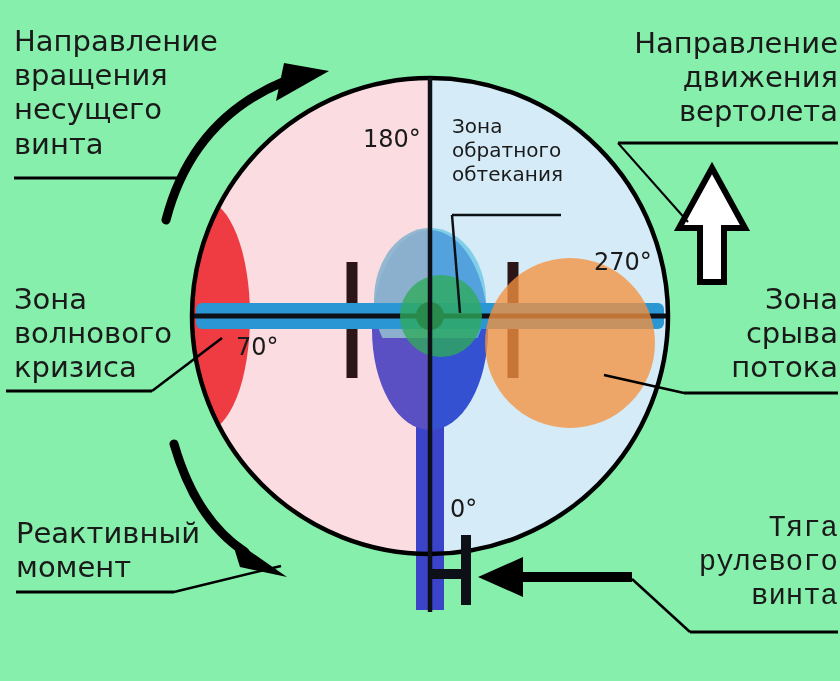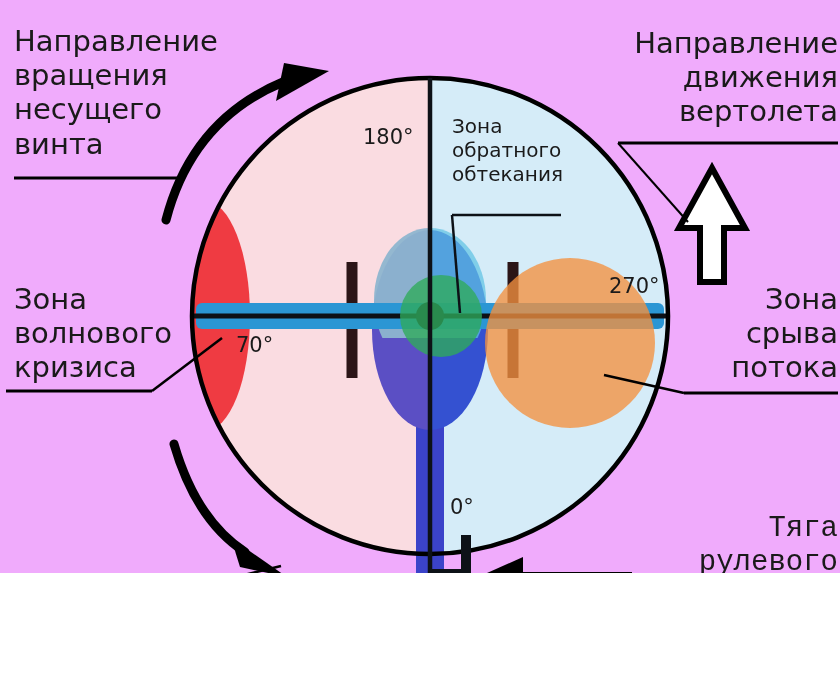--- a/index.html
+++ b/index.html
@@ -3,22 +3,22 @@
 <meta charset="utf-8">
 <style>
   html, body {
     margin: 0;
     padding: 0;
     background: #ffffff;
   }
   #stage {
     position: relative;
     width: 840px;
-    height: 573px;
-    background: #f0abfc;
+    height: 681px;
+    background: #86efac;
     overflow: hidden;
     font-family: "DejaVu Sans", "Liberation Sans", sans-serif;
   }
   #diagram-svg {
     position: absolute;
     left: 0;
     top: 0;
     width: 840px;
     height: 681px;
   }
@@ -33,21 +33,21 @@
     font-size: 29px;
   }
   .callout.right {
     text-align: right;
   }
   .callout-small {
     font-size: 20px;
     line-height: 1.2;
   }
   .deg {
-    font-size: 21px;
+    font-size: 24px;
     color: #1a1a1a;
   }
 </style>
 </head>
 <body>
 
 <div id="stage">
 
   <svg id="diagram-svg" viewBox="0 0 840 681">
     <defs>
@@ -193,26 +193,28 @@
 кризиса</div>
 
   <div class="lbl callout right" style="right:2px; top:282px; width:320px;">Зона
 срыва
 потока</div>
 
   <div class="lbl callout-small" style="left:452px; top:114px;">Зона
 обратного
 обтекания</div>
 
+  <div class="lbl callout" style="left:16px; top:516px;">Реактивный
+момент</div>
 
   <div class="lbl callout right" style="right:2px; top:512px; width:300px;font-family:Liberation Mono, monospace;">Тяга
 рулевого
 винта</div>
 
   <div class="lbl deg" style="left:363px; top:125px;">180°</div>
 
   <div class="lbl deg" style="left:236px; top:333px;">70°</div>
 
-  <div class="lbl deg" style="left:594px; top:274px;margin-left:15px;">270°</div>
+  <div class="lbl deg" style="left:594px; top:248px;">270°</div>
 
   <div class="lbl deg" style="left:450px; top:495px;">0°</div>
 
 </div>
 
 </body></html>

